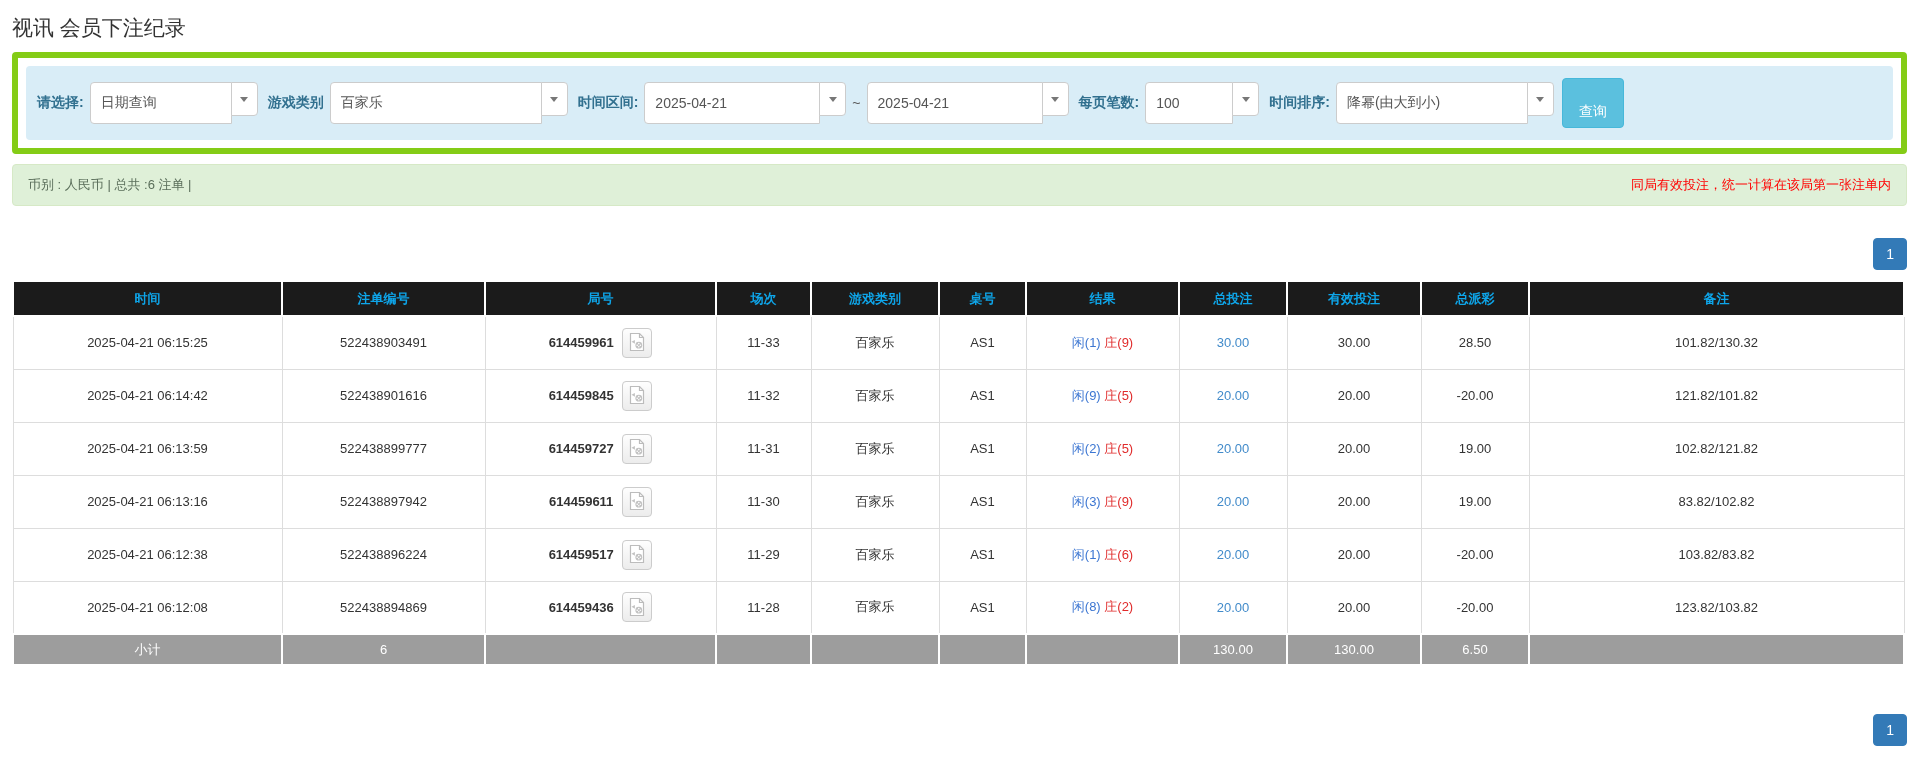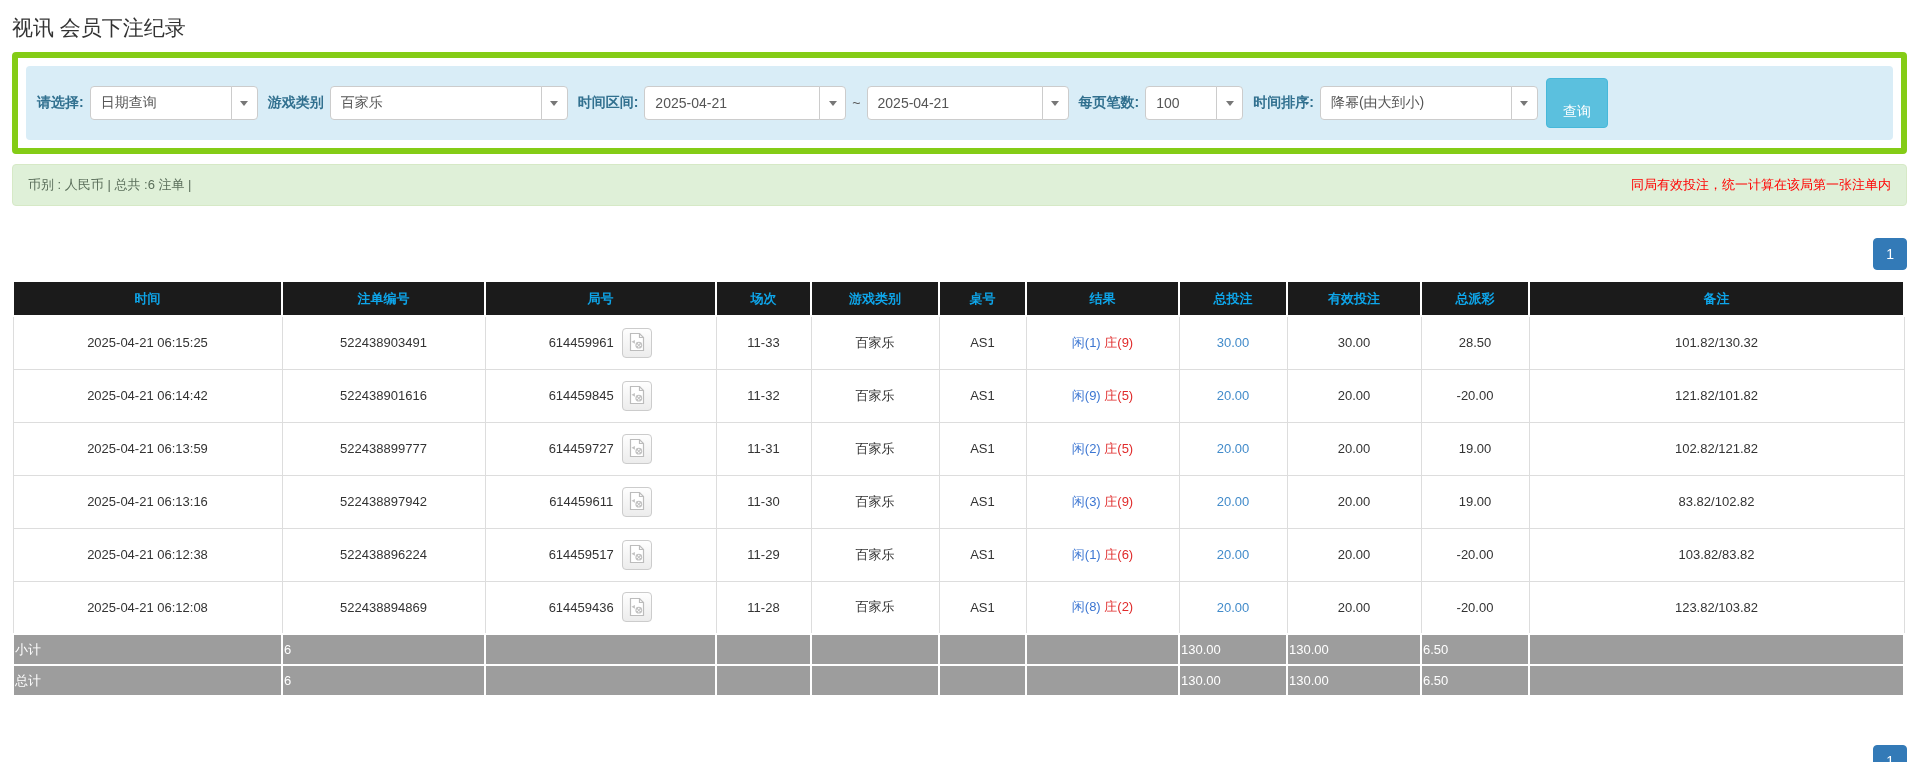--- a/index.html
+++ b/index.html
@@ -17,33 +17,33 @@
   .panel { border:6px solid #84cc16; border-radius:4px; background:#fff; padding:8px; }
   .filter-bar {
     background:var(--color-filter_bar_bg,#d9edf7); border-radius:4px;
     padding:12px 9px; display:flex; align-items:center; white-space:nowrap;
   }
   .filter-bar label { color:#31708f; font-weight:bold; font-size:14px; margin:0 6px 0 10px; }
   .filter-bar label:first-child { margin-left:2px; }
   .combo { display:inline-flex; }
   .combo input {
     height:34px; border:1px solid #ccc; border-radius:4px 0 0 4px;
-    padding:12px 10px; font-size:14px; color:#555; background:#fff; outline:none;
+    padding:20px 10px; font-size:14px; color:#555; background:#fff; outline:none;
     font-family:inherit;
   }
   .combo .arrow {
     width:27px; height:34px; border:1px solid #ccc; border-left:1px solid #ccc;
     margin-left:-1px; border-radius:0 4px 4px 0; background:#fff;
     display:flex; align-items:center; justify-content:center; cursor:pointer; padding:0;
   }
   .caret { width:0; height:0; border-left:4px solid transparent; border-right:4px solid transparent; border-top:5px solid #777; }
   .w-select input { width:142px; }
   .w-game   input { width:212px; }
   .w-date   input { width:176px; }
-  .w-size   input { width:72px;  }
+  .w-size   input { width:88px;  }
   .w-sort   input { width:192px; }
   .tilde { color:#555; margin:0 6px; font-size:14px; }
   .btn-search {
     margin-left:8px; height:24px; padding:24px 16px;
     background:var(--color-info_button,#5bc0de); border:1px solid #46b8da;
     color:#fff; font-size:14px; border-radius:4px; cursor:pointer; font-family:inherit;
   }
 
   
   .notice {
@@ -67,33 +67,33 @@
   
   table.records { margin-top:10px; width:1891px; border-collapse:collapse; table-layout:fixed; font-size:13px; }
   table.records thead th {
     background:var(--color-header_bg,#1b1b1b); color:#0ea5e9; font-weight:bold;
     height:35px; text-align:center; border:2px solid #fff;
   }
   table.records tbody td {
     border:1px solid #ddd; height:53px; text-align:center; color:#333; background:#fff;
     overflow:hidden;
   }
-  .round-num { vertical-align:middle; margin-right:5px; }
+  .round-num { vertical-align:middle; margin-right:5px;font-weight:bold; }
   .video-btn {
     display:inline-block; vertical-align:middle; width:30px; height:30px;
     border:1px solid #ccc; border-radius:4px; background:linear-gradient(#fefefe,#ececec);
     cursor:pointer; padding:2px 0 0 0;
   }
   .player { color:var(--color-player_blue,#3c76d2); }
   .banker { color:var(--color-banker_red,#e02b2b); }
   a.bet-link { color:var(--color-link_blue,#428bca); text-decoration:none; cursor:pointer; }
   .neg { color:var(--color-negative_red,#ff0000); }
   table.records tfoot td {
     background:var(--color-summary_bg,#9d9d9d); color:#fff; border:2px solid #fff;
-    height:31px; 
+    height:31px; text-align:center;
   }
 </style>
 </head>
 <body>
 
 <div class="container">
 
   <h1 class="page-title">视讯 会员下注纪录</h1>
 
   <div class="panel">
@@ -353,33 +353,20 @@
           <td></td>
           <td></td>
           <td></td>
           <td></td>
           <td></td>
           <td>130.00</td>
           <td>130.00</td>
           <td>6.50</td>
           <td></td>
         </tr>
-        <tr>
-          <td>总计</td>
-          <td>6</td>
-          <td></td>
-          <td></td>
-          <td></td>
-          <td></td>
-          <td></td>
-          <td>130.00</td>
-          <td>130.00</td>
-          <td>6.50</td>
-          <td></td>
-        </tr>
       </tfoot>
   </table>
 
   <div class="pager bottom">
     <span class="page-btn">1</span>
   </div>
 
 </div>
 
 </body></html>

